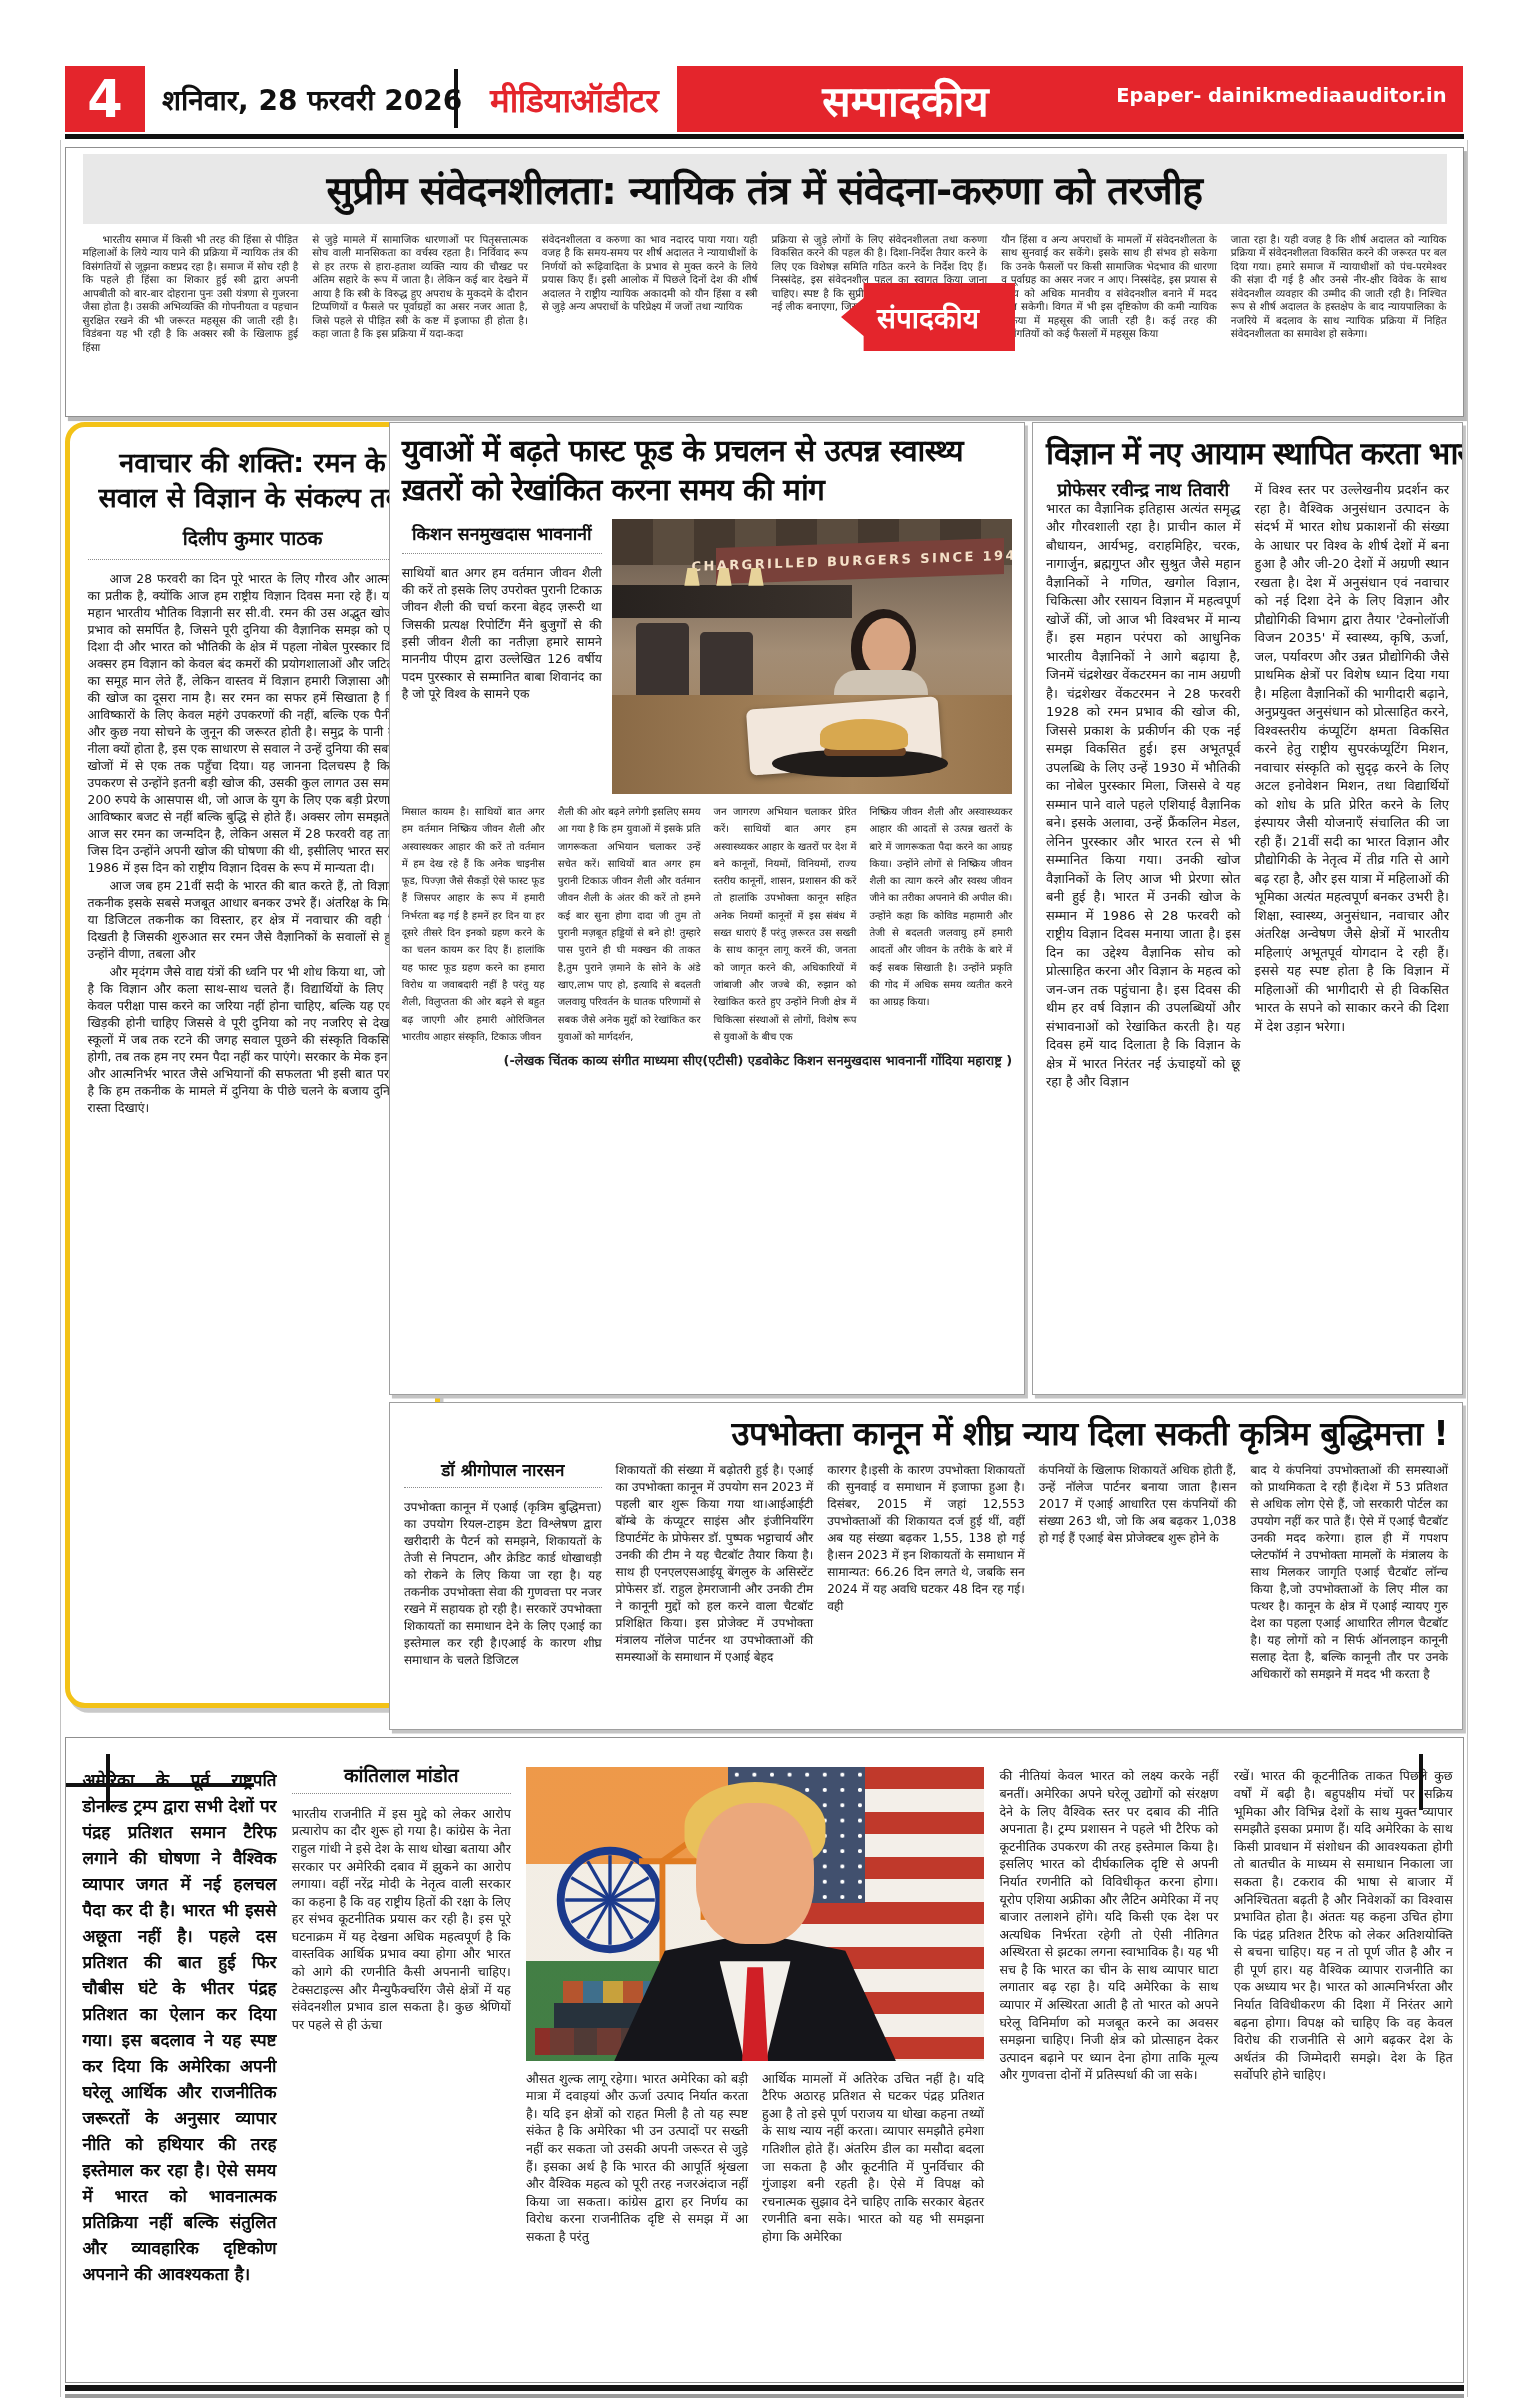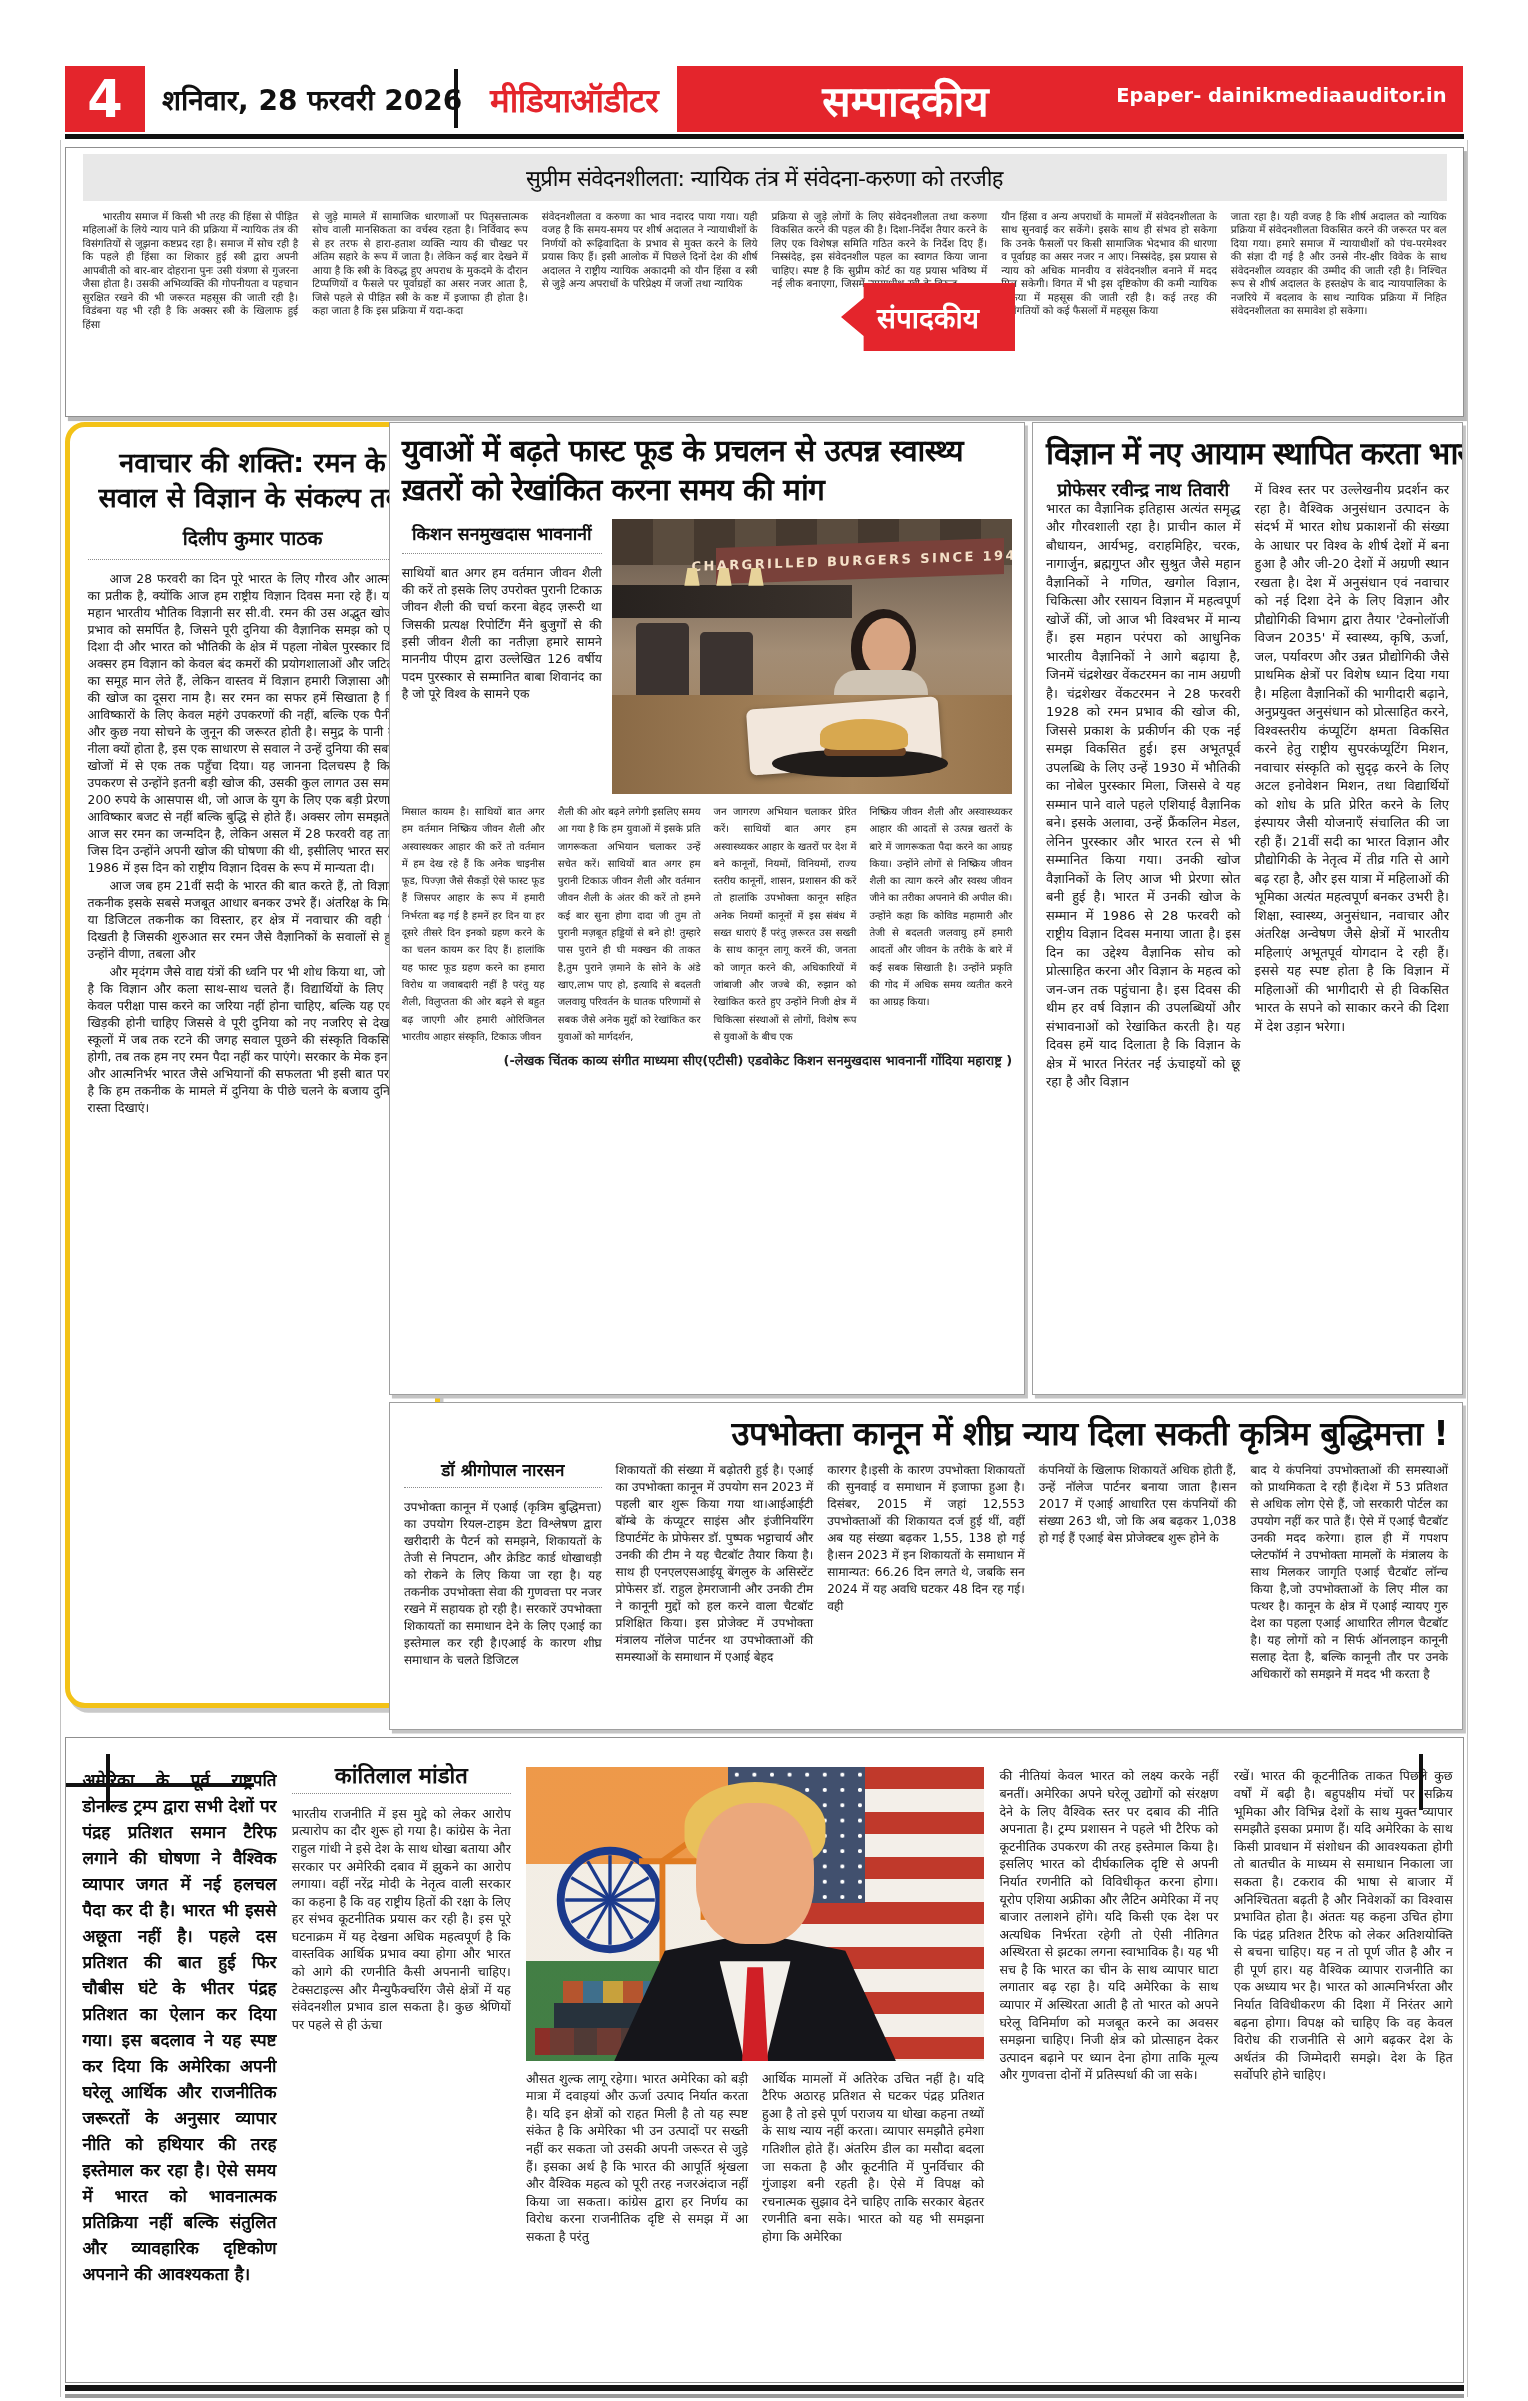--- a/index.html
+++ b/index.html
@@ -13,21 +13,21 @@
   .date { position:absolute; left:162px; top:66px; height:66px; display:flex; align-items:center; font-size:28px; font-weight:bold; color:#111; }
   .vdiv { position:absolute; left:454px; top:69px; width:3.5px; height:59px; background:#111; }
   .brand { position:absolute; left:474px; top:66px; width:200px; height:66px; display:flex; align-items:center; justify-content:center; color:#e4252c; font-size:33px; font-weight:bold; letter-spacing:-0.6px; }
   .band { position:absolute; left:677px; top:66px; width:786px; height:66px; background:#e4252c; color:#fff; }
   .band .sec { position:absolute; left:0; right:329px; top:0; bottom:0; display:flex; align-items:center; justify-content:center; font-size:42px; font-weight:bold; }
   .band .ep { position:absolute; right:16.5px; top:0; bottom:8px; display:flex; align-items:center; font-size:19.4px; font-weight:bold; }
   .top-rule { position:absolute; left:65px; top:134px; width:1399px; height:5.3px; background:#111; }
 
   
   .ed-box { position:absolute; left:65px; top:147px; width:1399px; height:270px; border:1.2px solid #8f8f8f; box-shadow:2.9px 4.1px 0 #b7b7b7; background:#fff; padding:5.9px 16.5px 8.2px; }
-  .ed-head { background:#e8e8e8; text-align:center; font-size:22px; font-weight:normal; color:#0d0d0d; padding:8.2px 0 9.4px; letter-spacing:-0.6px; }
+  .ed-head { background:#e8e8e8; text-align:center; font-size:39px; font-weight:bold; color:#0d0d0d; padding:8.2px 0 9.4px; letter-spacing:-0.6px; }
   .ed-cols { display:flex; gap:14px; margin-top:8.2px; }
   .ed-col { flex:1; font-size:10.3px; line-height:13.5px; text-align:justify; color:#1b1b1b; }
   .ed-col:first-child::first-letter, .indent { text-indent:20px; }
   .ed-tag { position:absolute; left:775px; top:135px; width:174px; height:68px; background:#e4252c; color:#fff; display:flex; align-items:center; justify-content:center; font-size:28px; font-weight:bold; clip-path:polygon(13% 0,100% 0,100% 100%,13% 100%,13% 78%,0 50%,13% 22%); }
 
   
   .raman { position:absolute; left:65px; top:422px; width:375px; height:1286px; border:5.3px solid #f3c217; border-radius:20px; box-shadow:3.5px 4.7px 0 #c9c9c9; background:#fff; padding:17.6px 17.6px; overflow:hidden; }
   .raman h2 { text-align:center; font-size:27px; line-height:35px; font-weight:bold; color:#0d0d0d; }
   .byline { text-align:center; font-size:19.4px; font-weight:bold; color:#111; margin-top:9.4px; }
   .dotrule { border-bottom:1.8px dotted #8a8a8a; margin:8.2px 0 10.6px; }
@@ -75,21 +75,21 @@
   .con .byline { font-size:17px; margin-top:0; }
 
   
   .tar { position:absolute; left:65px; top:1737px; width:1399px; height:646px; border:1.2px solid #8f8f8f; background:#fff; padding:10.6px 16.5px; overflow:hidden; }
   .tar h2 { text-align:center; font-size:33px; font-weight:bold; color:#0d0d0d; letter-spacing:-0.6px; position:relative; padding:4.7px 35px 8.2px; }
   .tar .hbar { position:absolute; top:5.9px; width:4.1px; height:56px; background:#111; }
   .tar .hline { position:absolute; left:-16.5px; top:34px; width:188px; height:4.1px; background:#111; }
   .tar-cols { display:flex; gap:15.3px; margin-top:5.9px; }
   .t-intro { width:194px; flex:none; font-size:17px; line-height:26px; font-weight:bold; text-align:justify; color:#0e0e0e; }
   .t-col { width:219px; flex:none; font-size:12.6px; line-height:17.6px; text-align:justify; color:#161616; }
-  .t-col .byline { font-size:22px; margin-top:0;text-align:center; }
+  .t-col .byline { font-size:19px; margin-top:0;text-align:center; }
   .t-mid { width:458px; flex:none; }
   .t-img { position:relative; width:100%; height:294px; overflow:hidden; background:#d8d2c8; }
   .t-below { display:flex; gap:14px; margin-top:8.2px; }
   .t-below .c { flex:1; font-size:12.6px; line-height:17.6px; text-align:justify; color:#161616; }
 
   
   .in-flag { position:absolute; left:0; top:0; width:46%; height:100%; background:linear-gradient(180deg,#ef9643 0 33%,#f4efe6 33% 66%,#3b7a3e 66% 100%); opacity:.95; }
   .chakra { position:absolute; left:6%; top:26%; width:112px; height:112px; }
   .us-flag { position:absolute; right:0; top:0; width:56%; height:100%; background:repeating-linear-gradient(180deg,#c0392b 0 22px,#f3efe9 22px 45px); }
   .us-canton { position:absolute; left:44%; top:0; width:30%; height:46%; background:#41506e; background-image:radial-gradient(#fff 1.9px, transparent 2.5px); background-size:17.6px 15.3px; }

